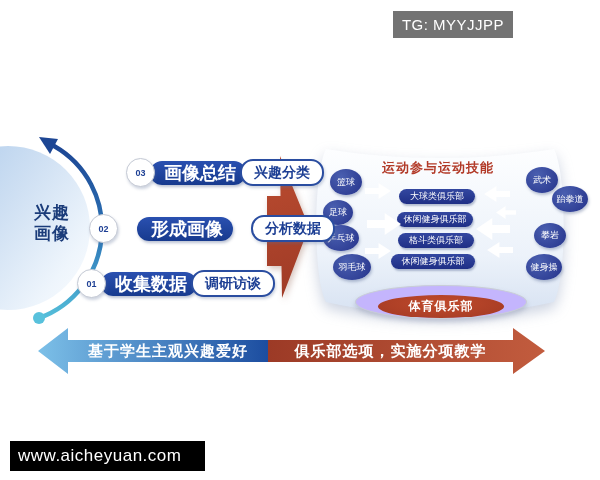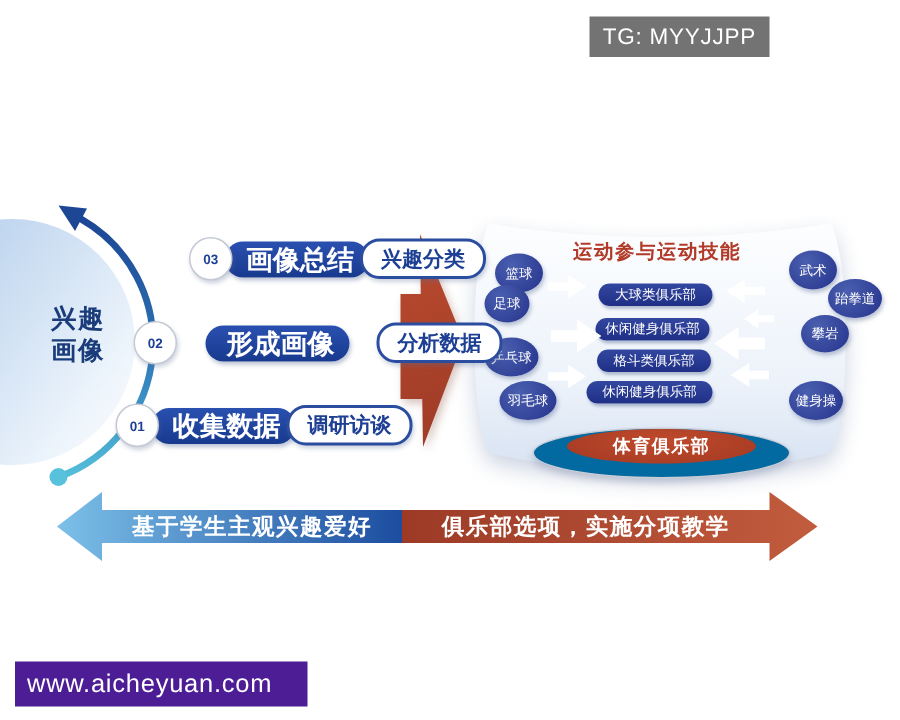--- a/index.html
+++ b/index.html
@@ -8,21 +8,21 @@
     font-family:"Liberation Sans","DejaVu Sans",sans-serif;
   }
   
   .tg-badge{
     position:absolute;left:393px;top:11px;width:120px;height:27px;
     background:#737373;color:#fff;font-size:15px;display:flex;align-items:center;justify-content:center;
     letter-spacing:.5px;
   }
   .site-mark{
     position:absolute;left:10px;top:441px;width:195px;height:30px;
-    background:#4c1d95;color:#fff;font-size:17px;font-weight:300;
+    background:#000000;color:#fff;font-size:17px;font-weight:300;
     display:flex;align-items:center;padding-left:8px;box-sizing:border-box;letter-spacing:.5px;
   }
   
   .disc{
     position:absolute;left:-74px;top:146px;width:164px;height:164px;border-radius:50%;
     background:linear-gradient(125deg,#a9c8ea 0%,#cfe0f3 45%,#eef5fc 80%,#fbfdff 100%);
   }
   .profile-label{
     position:absolute;left:30px;top:202px;width:44px;text-align:center;
     color:#1b3c7a;font-size:17px;font-weight:bold;line-height:21px;letter-spacing:1px;
@@ -66,22 +66,22 @@
     position:absolute;height:15px;border-radius:8px;
     background:linear-gradient(180deg,#3347a0,#1f2f86);
     color:#fff;font-size:9px;display:flex;align-items:center;justify-content:center;
     box-shadow:1px 2px 2px rgba(60,80,130,.35);white-space:nowrap;
   }
   .warrow{position:absolute;background:#fff;filter:drop-shadow(1px 2px 2px rgba(90,110,160,.4));}
   .warrow.r{clip-path:polygon(0 32%,52% 32%,52% 0,100% 50%,52% 100%,52% 68%,0 68%);}
   .warrow.l{clip-path:polygon(100% 32%,48% 32%,48% 0,0 50%,48% 100%,48% 68%,100% 68%);}
   .oval-outer{
     position:absolute;left:355px;top:285px;width:170px;height:32px;border-radius:50%;
-    background:#0369a1;border:1px solid #c8cdd6;box-shadow:0 3px 5px rgba(120,130,160,.35);
-    display:flex;align-items:flex-start;justify-content:center;
+    background:#c4b5fd;border:1px solid #c8cdd6;box-shadow:0 3px 5px rgba(120,130,160,.35);
+    display:flex;align-items:flex-end;justify-content:center;
   }
   .oval-inner{
     width:126px;height:23px;border-radius:50%;
     background:radial-gradient(ellipse at 50% 35%,#c04a2c,#a23922);
     color:#fff;font-size:12px;font-weight:bold;display:flex;align-items:center;justify-content:center;
     letter-spacing:1px;white-space:nowrap;
   }
   
   .axis-label{
     position:absolute;color:#fff;font-size:15px;font-weight:bold;height:22px;top:340px;
@@ -152,27 +152,27 @@
   </div>
   <div class="step-row" id="row-1">
     <div class="num">01</div>
     <div class="action">收集数据</div>
     <div class="method">调研访谈</div>
   </div>
 
   <div class="panel-title">运动参与运动技能</div>
 
   <div class="sport" style="left:330px;top:169px;width:32px;height:26px;">篮球</div>
-  <div class="sport" style="left:323px;top:190px;width:30px;height:25px;">足球</div>
+  <div class="sport" style="left:323px;top:200px;width:30px;height:25px;">足球</div>
   <div class="sport" style="left:323px;top:225px;width:36px;height:26px;">乒乓球</div>
   <div class="sport" style="left:333px;top:254px;width:38px;height:26px;">羽毛球</div>
 
   <div class="sport" style="left:526px;top:167px;width:32px;height:26px;">武术</div>
   <div class="sport" style="left:534px;top:186px;width:36px;height:26px;margin-left:18px;">跆拳道</div>
-  <div class="sport" style="left:534px;top:210px;width:32px;height:25px;">攀岩</div>
+  <div class="sport" style="left:534px;top:223px;width:32px;height:25px;">攀岩</div>
   <div class="sport" style="left:526px;top:254px;width:36px;height:26px;">健身操</div>
 
   <div class="club-pill" style="left:399px;top:189px;width:76px;">大球类俱乐部</div>
   <div class="club-pill" style="left:397px;top:212px;width:76px;">休闲健身俱乐部</div>
   <div class="club-pill" style="left:398px;top:233px;width:76px;">格斗类俱乐部</div>
   <div class="club-pill" style="left:391px;top:254px;width:84px;">休闲健身俱乐部</div>
 
   <div class="warrow r" style="left:365px;top:183px;width:26px;height:16px;"></div>
   <div class="warrow r" style="left:367px;top:213px;width:34px;height:22px;"></div>
   <div class="warrow r" style="left:365px;top:243px;width:26px;height:16px;"></div>

